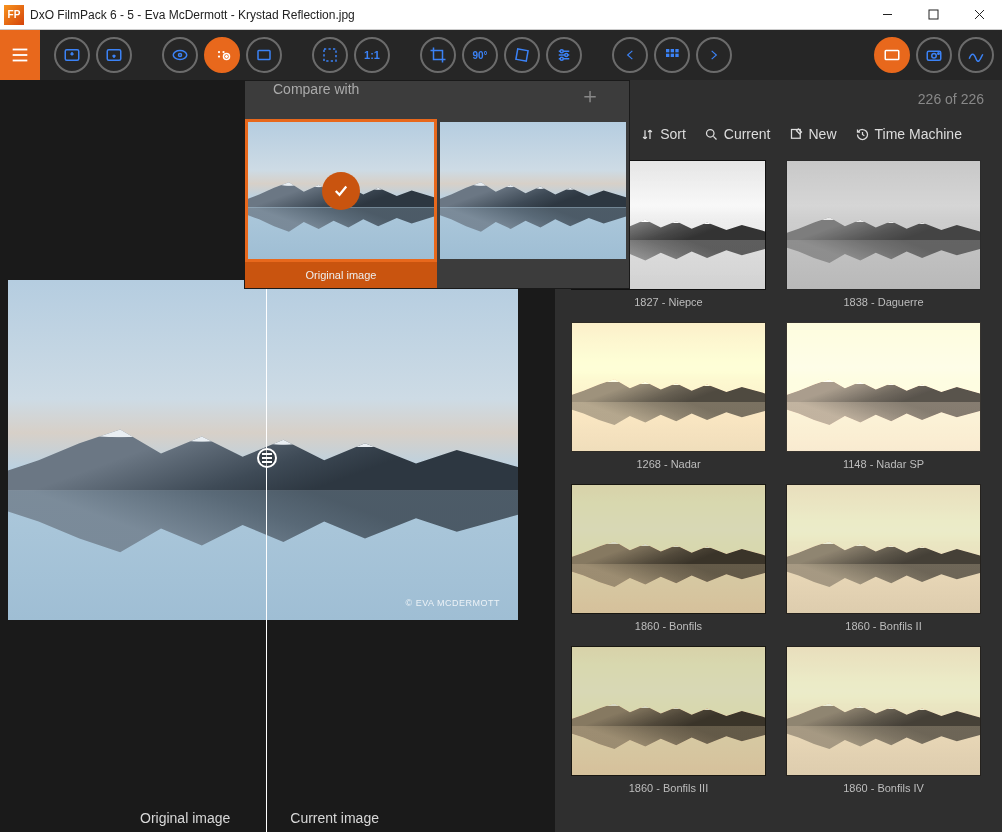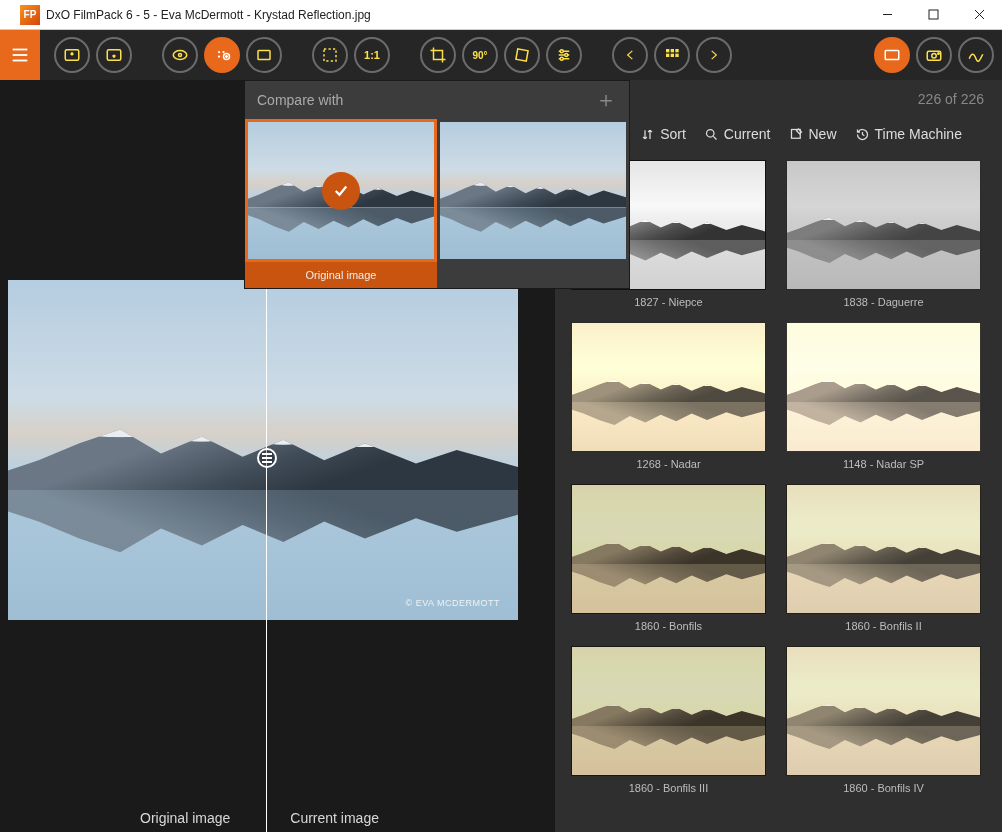--- a/index.html
+++ b/index.html
@@ -1,36 +1,36 @@
 <!DOCTYPE html>
 <html><head>
 <meta charset="utf-8">
 <style>
 * { margin: 0; padding: 0; box-sizing: border-box; font-family: "Segoe UI", Arial, sans-serif; }
 body { width: 1002px; height: 832px; background: #262626; overflow: hidden; position: relative; }
 
-.titlebar { height: 30px; background: #fff; display: flex; align-items: center; padding: 0 0 0 20px; border-bottom: 1px solid #ccc; }
+.titlebar { height: 30px; background: #fff; display: flex; align-items: center; padding: 0 0 0 4px; border-bottom: 1px solid #ccc; }
 .titlebar .app-icon { width: 20px; height: 20px; background: linear-gradient(135deg,#f7931e,#d5440b); color: #fff; font-size: 10px; font-weight: bold; display: flex; align-items: center; justify-content: center; margin-right: 6px; }
 .titlebar .title { font-size: 12px; color: #222; flex: 1; }
 .titlebar .win-btn { width: 46px; height: 30px; display: flex; align-items: center; justify-content: center; color: #222; font-size: 11px; }
 
 .toolbar { height: 50px; background: #262626; display: flex; align-items: center; gap: 6px; padding: 0 8px; }
-.tool-btn { width: 36px; height: 36px; border-radius: 50%; border: 2px solid #6b6b6b; display: flex; align-items: center; justify-content: center; color: #fde047; }
+.tool-btn { width: 36px; height: 36px; border-radius: 50%; border: 2px solid #6b6b6b; display: flex; align-items: center; justify-content: center; color: #3b82f6; }
 .tool-btn.orange { background: #e8681c; border-color: #e8681c; color: #fff; }
 .tool-btn.active { background: #e8681c; border-color: #e8681c; color: #fff; }
 .tool-spacer { width: 18px; }
 .hamburger { width: 40px; height: 50px; background: #e8681c; display: flex; align-items: center; justify-content: center; margin-right: 8px; margin-left: -8px; }
 .hamburger svg { width: 22px; height: 22px; stroke: #fff; }
 
 .workspace { display: flex; height: 752px; }
 .leftpane { flex: 0 0 555px; position: relative; background: #1a1a1a; }
 .rightpane { flex: 1; background: #2f2f2f; display: flex; flex-direction: column; }
 
 .compare-popup { position: absolute; top: 0; left: 244px; width: 386px; background: #3c3c3c; z-index: 5; border: 1px solid #1a1a1a; }
-.compare-head { height: 38px; display: flex; align-items: center; justify-content: space-between; padding: 0 12px; color: #aaa; font-size: 14px; }
+.compare-head { height: 38px; display: flex; align-items: flex-start; justify-content: space-between; padding: 0 28px; color: #aaa; font-size: 14px; }
 .compare-row { display: flex; }
 .compare-cell { width: 192px; }
 .compare-thumb { height: 143px; position: relative; }
 .compare-thumb.sel { border: 3px solid #e8681c; }
 .compare-thumb.unsel { border: 3px solid #3c3c3c; }
 .compare-label { height: 26px; display: flex; align-items: center; justify-content: center; font-size: 11px; color: #eee; }
 .compare-label.sel { background: #c9540f; }
 .compare-label.unsel { background: #3c3c3c; color: #999; }
 .check-badge { position: absolute; top: 50%; left: 50%; transform: translate(-50%,-50%); width: 38px; height: 38px; background: #c9540f; border-radius: 50%; display: flex; align-items: center; justify-content: center; color: #fff; }
 

